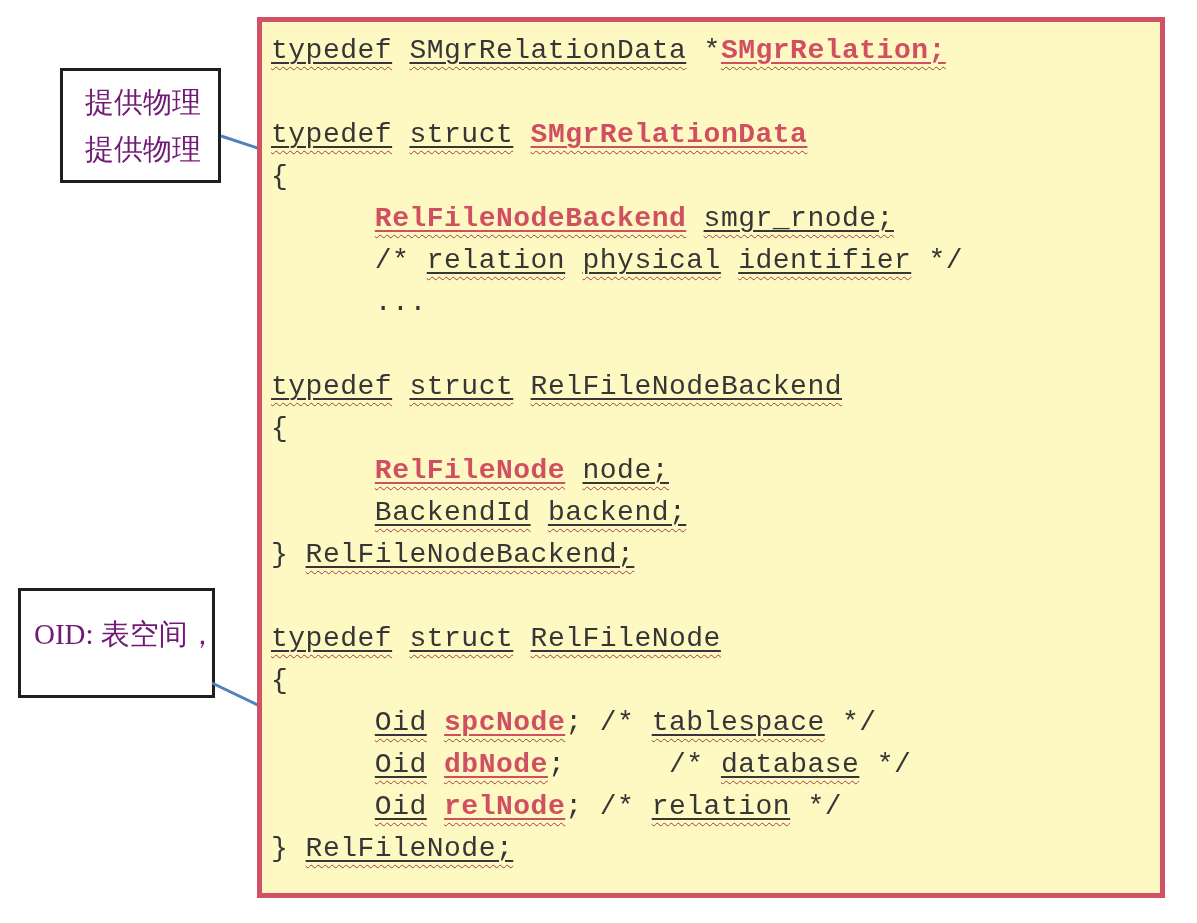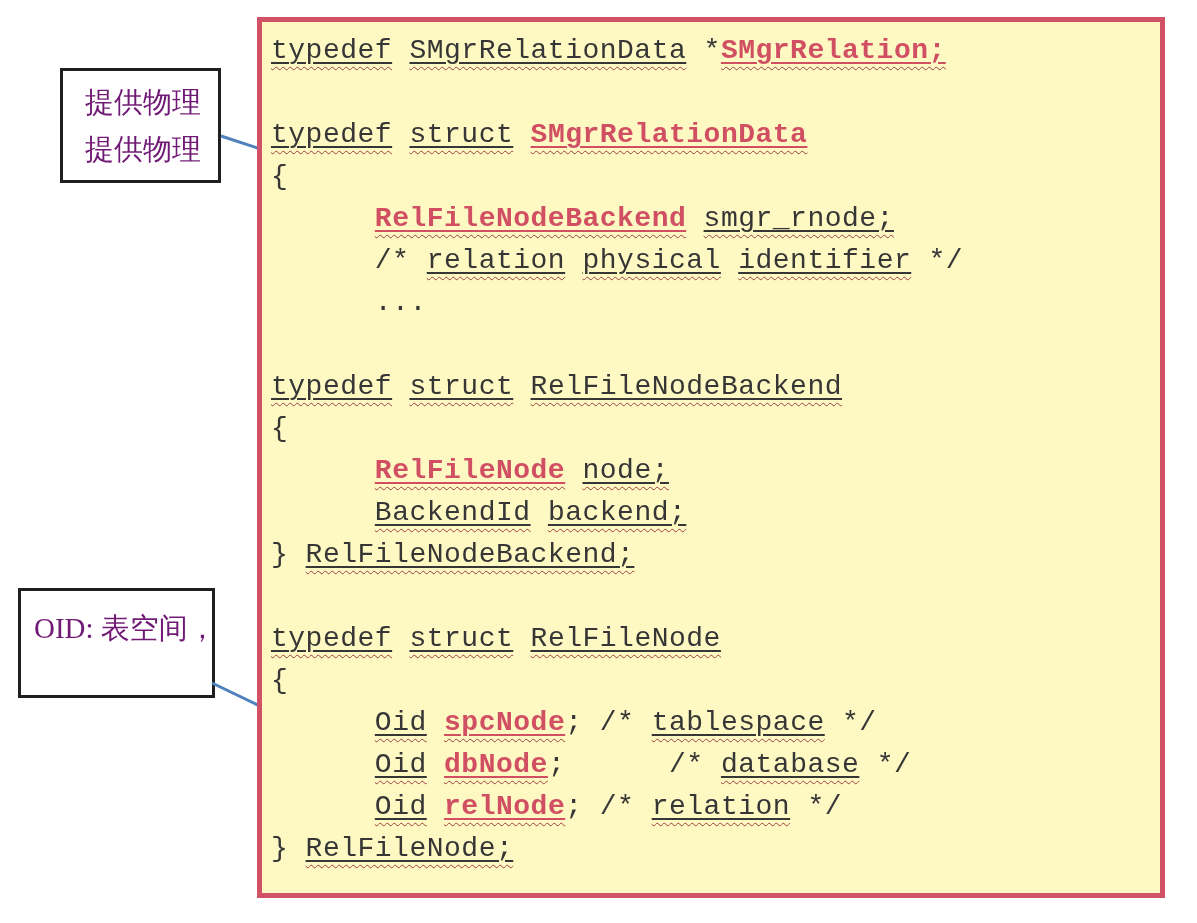--- a/index.html
+++ b/index.html
@@ -69,21 +69,21 @@
     white-space: nowrap;
   }
   .note1 {
     left: 60px; top: 68px;
     width: 161px; height: 115px;
     padding: 8px 0 0 22px;
   }
   .note2 {
     left: 18px; top: 588px;
     width: 197px; height: 110px;
-    padding: 14px 0 0 13px;
+    padding: 20px 0 0 13px;
   }
 
   
   .arrows {
     position: absolute;
     left: 0; top: 0;
     width: 1197px; height: 923px;
     pointer-events: none;
   }
   .arrows line { stroke: var(--arrow-blue, #4f81bd); stroke-width: 3; }

